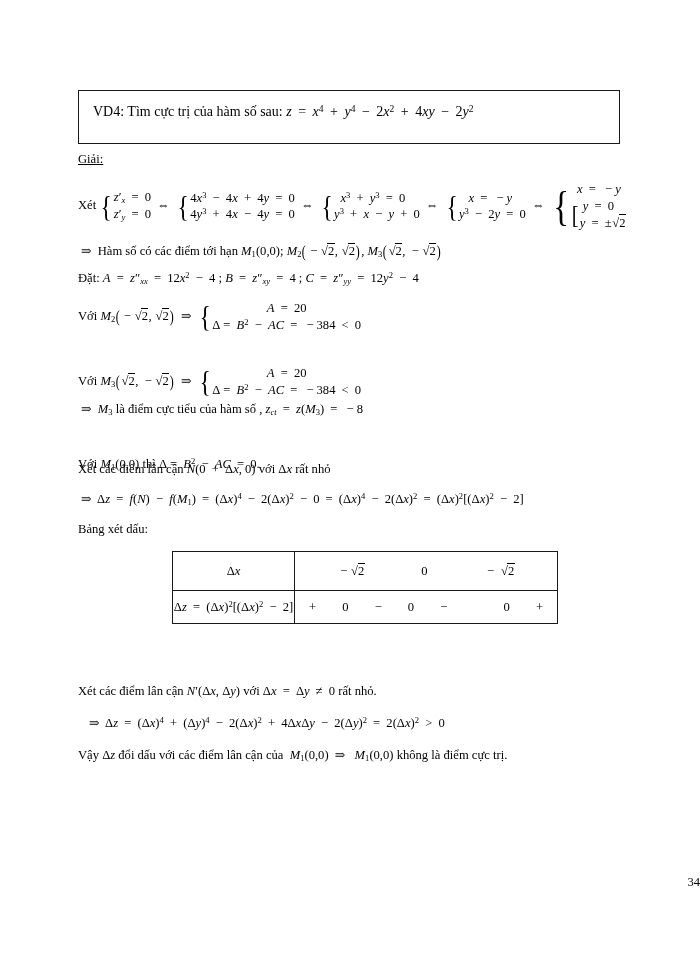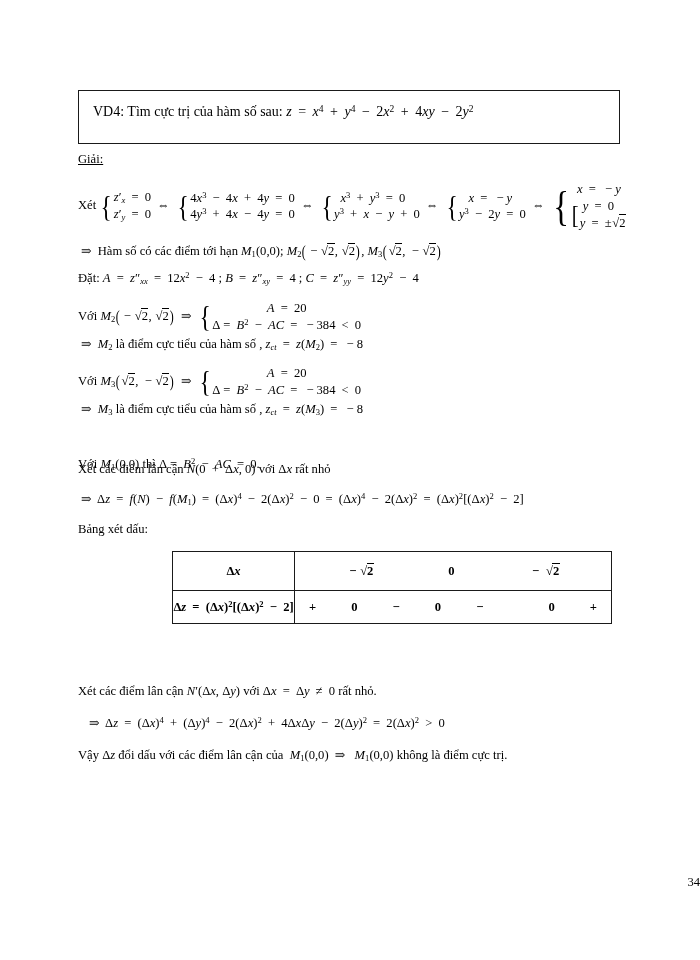--- a/index.html
+++ b/index.html
@@ -113,24 +113,23 @@
   }
   .rows > div { white-space: nowrap; }
 
   .op { font-style: normal; padding: 0 3px; }
 
   
   .sign-table {
     position: absolute;
     left: 172px;
     top: 551px;
-    width: 440px;
+    width: 386px;
     border-collapse: collapse;
     table-layout: fixed;
-    font-weight: bold;
   }
   .sign-table td {
     border: 1.3px solid #1a1a1a;
     font-size: 12.6px;
     padding: 0;
     vertical-align: middle;
     text-align: center;
   }
   .sign-table td.hdr-l { height: 38px; width: 121px; }
   .sign-table td.hdr-r { height: 38px; }
@@ -248,23 +247,20 @@
 
   <div class="line" style="left:78px; top:300px;">
     <span>Với <i class="mv">M</i><sub>2</sub><span style="font-size:17px;vertical-align:-2px;transform:scaleX(.7);display:inline-block;">(</span><span class="op">−</span><span class="rad"><span class="sym">√</span><span class="bar">2</span></span>, <span class="rad"><span class="sym">√</span><span class="bar">2</span></span><span style="font-size:17px;vertical-align:-2px;transform:scaleX(.7);display:inline-block;">)</span> <span class="op">⇒</span></span>
     <span class="sys">
       <span class="brace">{</span>
       <span class="rows">
         <div style="text-align:center;"><i class="mv">A</i> <span class="op">=</span> 20</div>
         <div><span style="font-style:normal">Δ</span><span class="op">=</span> <i class="mv">B</i><sup>2</sup> <span class="op">−</span> <i class="mv">AC</i> <span class="op">=</span> <span class="op">−</span>384 <span class="op">&lt;</span> 0</div>
       </span>
     </span>
-  </div>
-  <div class="line" style="left:78px; top:337px;">
-    <span class="op">⇒</span> <i class="mv">M</i><sub>2</sub> là điểm cực tiểu của hàm số , <i class="mv">z</i><sub class="it">ct</sub> <span class="op">=</span> <i class="mv">z</i>(<i class="mv">M</i><sub>2</sub>) <span class="op">=</span> <span class="op">−</span>8
   </div>
 
   <div class="line" style="left:78px; top:365px;">
     <span>Với <i class="mv">M</i><sub>3</sub><span style="font-size:17px;vertical-align:-2px;transform:scaleX(.7);display:inline-block;">(</span><span class="rad"><span class="sym">√</span><span class="bar">2</span></span>, <span class="op">−</span><span class="rad"><span class="sym">√</span><span class="bar">2</span></span><span style="font-size:17px;vertical-align:-2px;transform:scaleX(.7);display:inline-block;">)</span> <span class="op">⇒</span></span>
     <span class="sys">
       <span class="brace">{</span>
       <span class="rows">
         <div style="text-align:center;"><i class="mv">A</i> <span class="op">=</span> 20</div>
         <div><span style="font-style:normal">Δ</span><span class="op">=</span> <i class="mv">B</i><sup>2</sup> <span class="op">−</span> <i class="mv">AC</i> <span class="op">=</span> <span class="op">−</span>384 <span class="op">&lt;</span> 0</div>
       </span>

